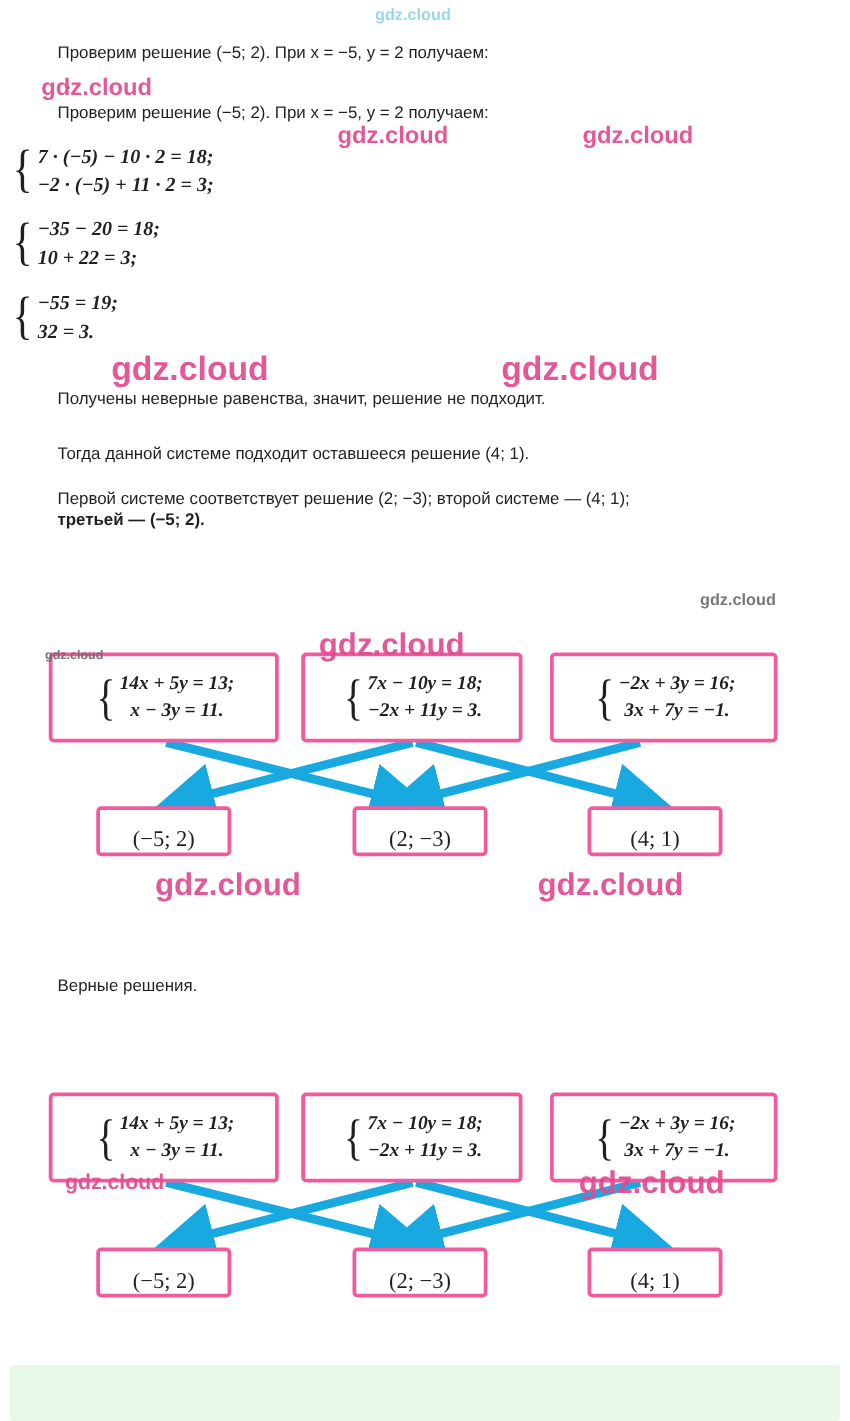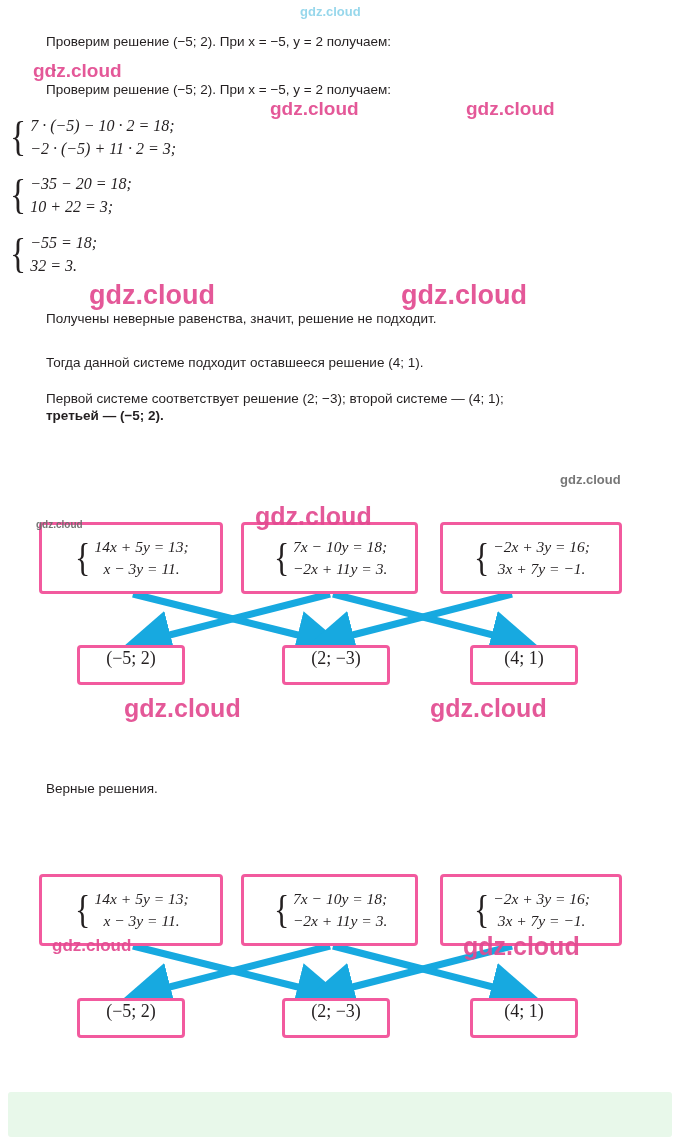--- a/index.html
+++ b/index.html
@@ -57,20 +57,21 @@
     font-family: "Liberation Serif", serif;
     line-height: 0.9;
     font-weight: normal;
     transform: scaleX(0.8);
   }
   .sys-lines {
     display: flex;
     flex-direction: column;
     justify-content: center;
     margin-left: 2px;
+    font-weight: bold;
   }
   .sys-lines div {
     font-family: "Liberation Serif", serif;
     font-size: 16px;
     font-style: italic;
     line-height: 1.45;
     white-space: nowrap;
   }
   
   .box {
@@ -96,21 +97,21 @@
     line-height: 1.4;
     text-align: center;
   }
   .ansbox {
     position: absolute;
     border: 3px solid #f25a9e;
     border-radius: 4px;
     background: #ffffff;
     box-sizing: border-box;
     display: flex;
-    align-items: flex-start;
+    align-items: flex-end;
     justify-content: center;
     font-family: "Liberation Serif", serif;
     font-size: 18px;
   }
   svg.arrows {
     position: absolute;
     left: 0;
     top: 0;
     pointer-events: none;
   }
@@ -153,21 +154,21 @@
     <span class="brace">{</span>
     <span class="sys-lines">
       <div>−35 − 20 = 18;</div>
       <div>10 + 22 = 3;</div>
     </span>
   </div>
 
   <div class="sys" style="left:8px; top:231px;">
     <span class="brace">{</span>
     <span class="sys-lines">
-      <div>−55 = 18;</div>
+      <div>−55 = 19;</div>
       <div>32 = 3.</div>
     </span>
   </div>
 
   <div class="txt" style="left:8px; top:311px;">
     <span>Получены неверные равенства, значит, решение не подходит.</span>
   </div>
 
   <div class="txt" style="left:8px; top:355px;">
     <span>Тогда данной системе подходит оставшееся решение (4; 1).</span>

